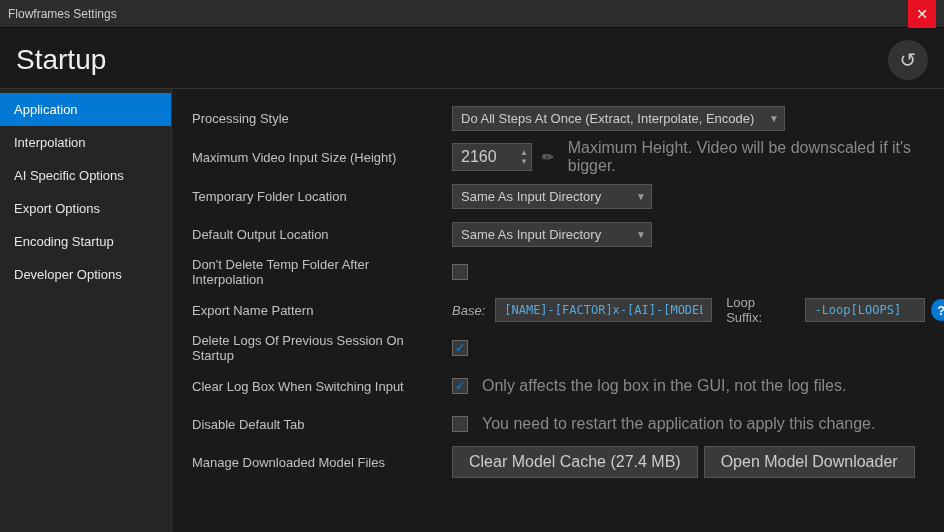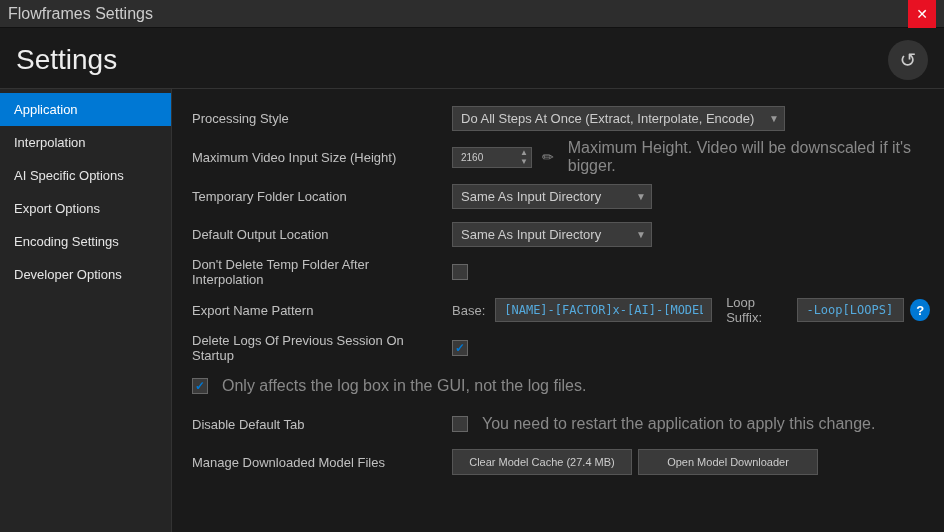--- a/index.html
+++ b/index.html
@@ -16,21 +16,21 @@
     #titlebar {
       background: #2d2d2d;
       height: 28px;
       display: flex;
       align-items: center;
       justify-content: space-between;
       padding: 0 8px;
       border-bottom: 1px solid #111;
     }
     #titlebar-title {
-      font-size: 16px;
+      font-size: 12px;
       color: #ccc;
     }
     #titlebar-close {
       background: #e81123;
       color: white;
       border: none;
       width: 28px;
       height: 28px;
       cursor: pointer;
       font-size: 14px;
@@ -153,21 +153,21 @@
     .num-input-wrapper {
       position: relative;
       display: inline-flex;
       align-items: center;
     }
     .num-input {
       background: #3a3a3a;
       border: 1px solid #555;
       color: #ccc;
       padding: 4px 24px 4px 8px;
-      font-size: 10px;
+      font-size: 16px;
       width: 80px;
     }
     .num-input-arrows {
       position: absolute;
       right: 2px;
       top: 0;
       bottom: 0;
       display: flex;
       flex-direction: column;
       justify-content: center;
@@ -233,21 +233,21 @@
       display: flex;
       align-items: center;
       justify-content: center;
     }
     
     .action-btn {
       background: #3a3a3a;
       border: 1px solid #555;
       color: #ccc;
       padding: 6px 16px;
-      font-size: 11px;
+      font-size: 16px;
       cursor: pointer;
       min-width: 180px;
       text-align: center;
     }
     
     .hint-text {
       color: #888;
       font-size: 16px;
       margin-left: 8px;
     }
@@ -262,41 +262,41 @@
 <body>
 
 <div id="titlebar">
   <span id="titlebar-title">Flowframes Settings</span>
   <button id="titlebar-close">✕</button>
 </div>
 
 <div id="main">
 
   <div id="header">
-    <span id="header-title">Settings</span>
+    <span id="header-title">Startup</span>
     <button id="reset-button">↺</button>
   </div>
 
   <div id="content">
 
     <div id="sidebar">
       <div class="sidebar-item active">
         <span>Application</span>
       </div>
       <div class="sidebar-item">
         <span>Interpolation</span>
       </div>
       <div class="sidebar-item">
         <span>AI Specific Options</span>
       </div>
       <div class="sidebar-item">
         <span>Export Options</span>
       </div>
       <div class="sidebar-item">
-        <span>Encoding Settings</span>
+        <span>Encoding Startup</span>
       </div>
       <div class="sidebar-item">
         <span>Developer Options</span>
       </div>
     </div>
 
     <div id="settings-panel">
 
       <div class="setting-row">
         <div class="setting-label">Processing Style</div>
@@ -351,36 +351,37 @@
       <div class="setting-row">
         <div class="setting-label">Don't Delete Temp Folder After Interpolation</div>
         <div class="setting-control">
           <div class="checkbox"></div>
         </div>
       </div>
 
       <div class="setting-row">
         <div class="setting-label">Export Name Pattern</div>
         <div class="setting-control">
-          <span style="color:#aaa;margin-right:4px;font-size:13px;">Base:</span>
+          <span style="color:#aaa;margin-right:4px;font-size:13px;font-style:italic;">Base:</span>
           <input type="text" class="text-input text-input-short" value="[NAME]-[FACTOR]x-[AI]-[MODEL]-[FPS]fps" style="">
           <span class="loop-label" style="margin-left:8px;">Loop Suffix:</span>
-          <input type="text" class="text-input" value="-Loop[LOOPS]" style="width: 107px; margin-left: 4px;">
+          <input type="text" class="text-input" value="-Loop[LOOPS]" style="width: 120px; margin-left: 12px;">
           <button class="help-btn">?</button>
         </div>
       </div>
 
       <div class="setting-row">
         <div class="setting-label">Delete Logs Of Previous Session On Startup</div>
         <div class="setting-control">
           <div class="checkbox checked"></div>
         </div>
       </div>
 
       <div class="setting-row">
+        <div class="setting-label">Clear Log Box When Switching Input</div>
         <div class="setting-control">
           <div class="checkbox checked"></div>
           <span class="hint-text">Only affects the log box in the GUI, not the log files.</span>
         </div>
       </div>
 
       <div class="setting-row">
         <div class="setting-label">Disable Default Tab</div>
         <div class="setting-control">
           <div class="checkbox"></div>

